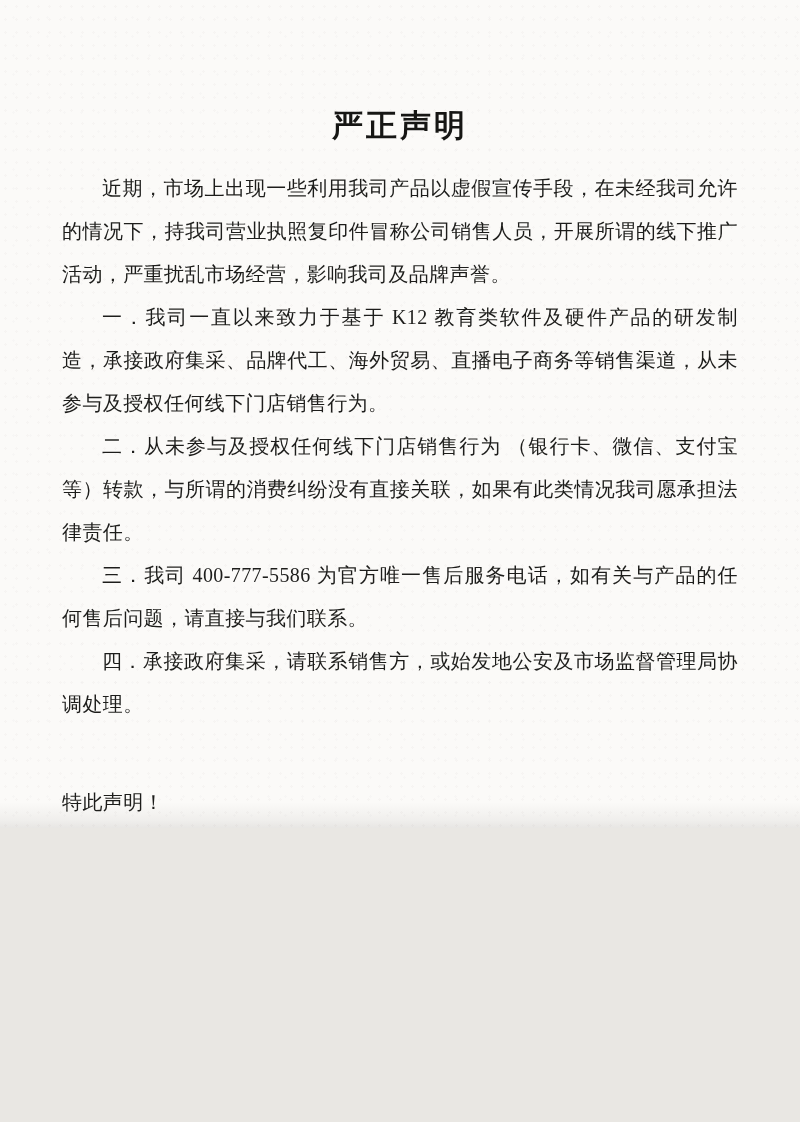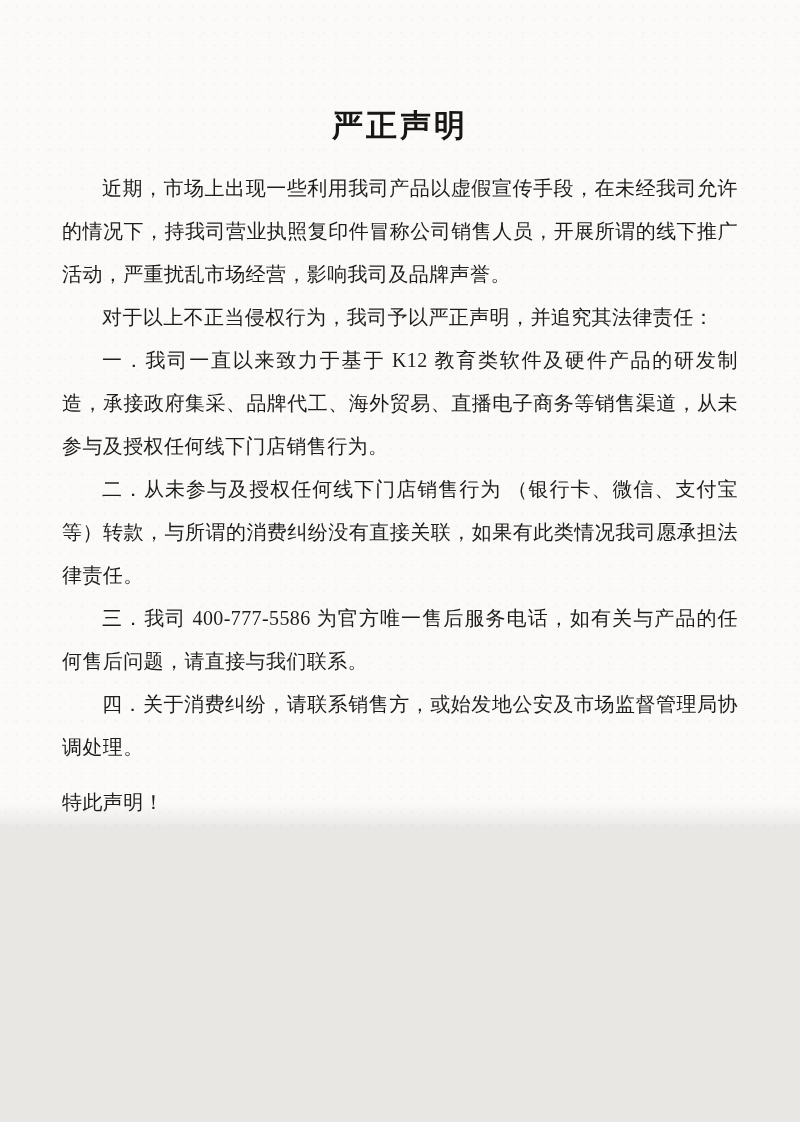--- a/index.html
+++ b/index.html
@@ -74,25 +74,24 @@
 </style>
 </head>
 <body>
 
 <div class="page">
 
   <h1 class="doc-title">严正声明</h1>
 
   <div class="doc-body">
     <p>近期，市场上出现一些利用我司产品以虚假宣传手段，在未经我司允许的情况下，持我司营业执照复印件冒称公司销售人员，开展所谓的线下推广活动，严重扰乱市场经营，影响我司及品牌声誉。</p>
-    <p>对于以上不正当侵权行为，我司予以严正声明，并追究其法律责任：</p>
     <p>一．我司一直以来致力于基于 K12 教育类软件及硬件产品的研发制造，承接政府集采、品牌代工、海外贸易、直播电子商务等销售渠道，从未参与及授权任何线下门店销售行为。</p>
     <p>二．从未参与及授权任何线下门店销售行为 （银行卡、微信、支付宝等）转款，与所谓的消费纠纷没有直接关联，如果有此类情况我司愿承担法律责任。</p>
     <p>三．我司 400-777-5586 为官方唯一售后服务电话，如有关与产品的任何售后问题，请直接与我们联系。</p>
-    <p>四．关于消费纠纷，请联系销售方，或始发地公安及市场监督管理局协调处理。</p>
+    <p>四．承接政府集采，请联系销售方，或始发地公安及市场监督管理局协调处理。</p>
   </div>
 
   <div class="doc-closing">特此声明！</div>
 
   <div class="signature">
     <div>深圳市福拓教育电子有限公司</div>
     <div>2023 年 9 月 20 日</div>
   </div>
 
   <div class="seal">

